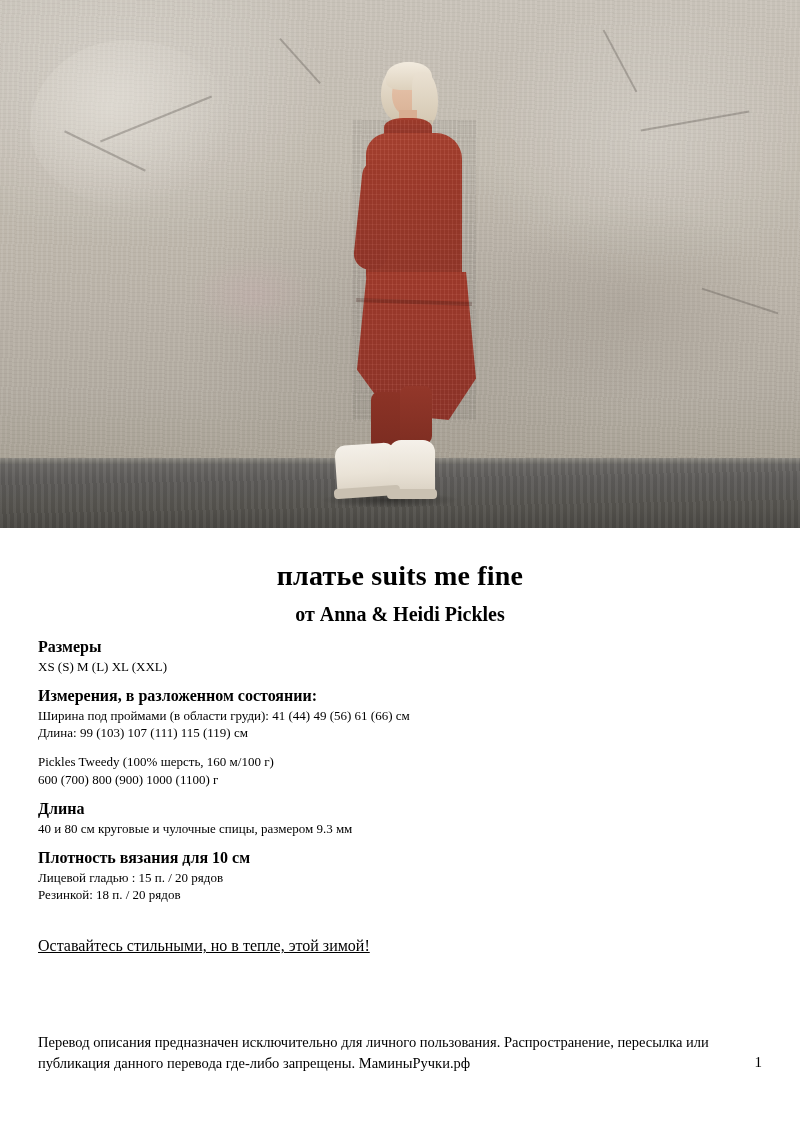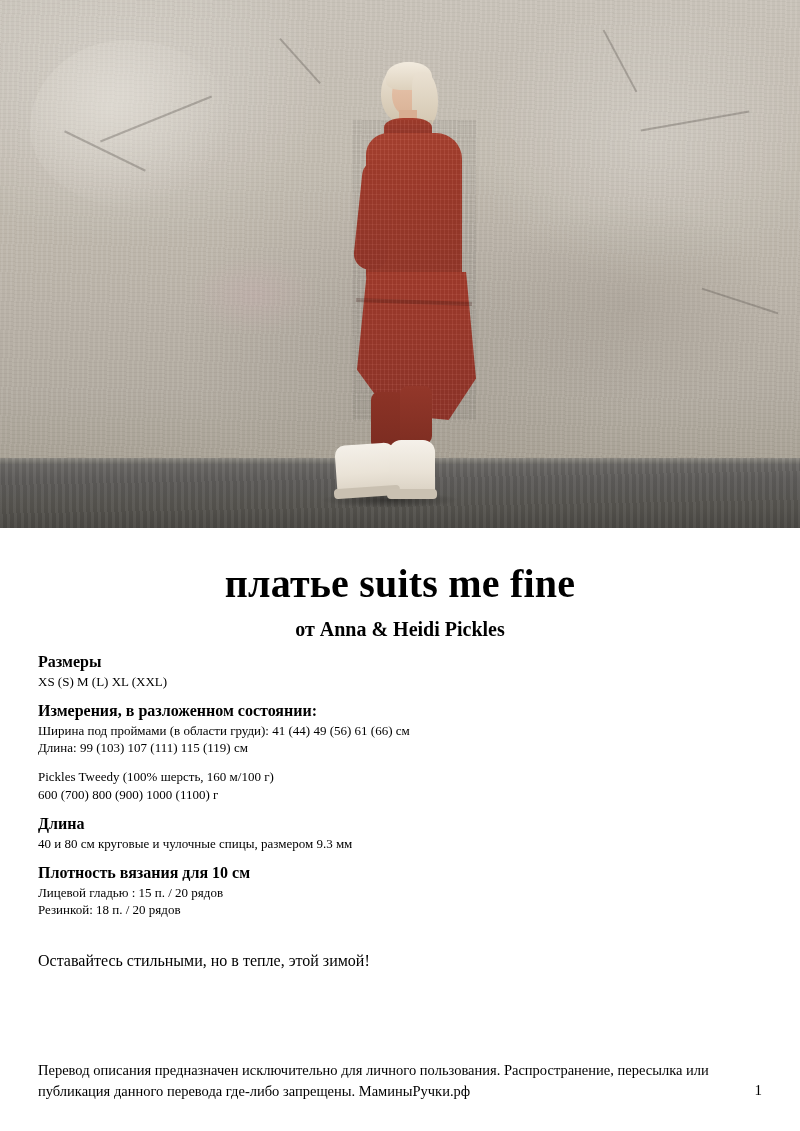--- a/index.html
+++ b/index.html
@@ -230,21 +230,21 @@
   
   .content {
     position: absolute;
     left: 0; top: 528px;
     width: 800px;
     padding: 0 38px;
     box-sizing: border-box;
   }
   .title {
     text-align: center;
-    font-size: 40px;
+    font-size: 28px;
     font-weight: bold;
     margin: 32px 0 0 0;
     letter-spacing: 0.2px;
   }
   .subtitle {
     text-align: center;
     font-size: 20px;
     font-weight: bold;
     margin: 11px 0 0 0;
   }
@@ -256,25 +256,26 @@
     font-weight: bold;
     margin: 0 0 2px 0;
   }
   .line {
     font-size: 13px;
     line-height: 1.32;
   }
   .closing {
     margin-top: 34px;
     font-size: 16px;
+    text-decoration: underline;
   }
   .footer {
     position: absolute;
     left: 38px;
-    top: 1060px;
+    top: 1032px;
     width: 724px;
     font-size: 14.5px;
     line-height: 1.45;
   }
   .footer-text {
     width: 690px;
   }
   .page-number {
     position: absolute;
     right: 0;

